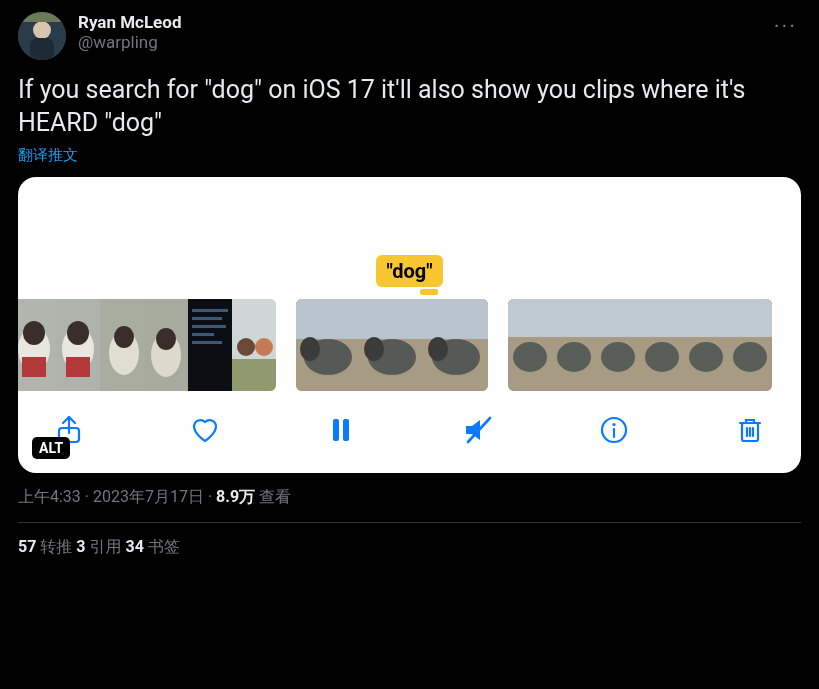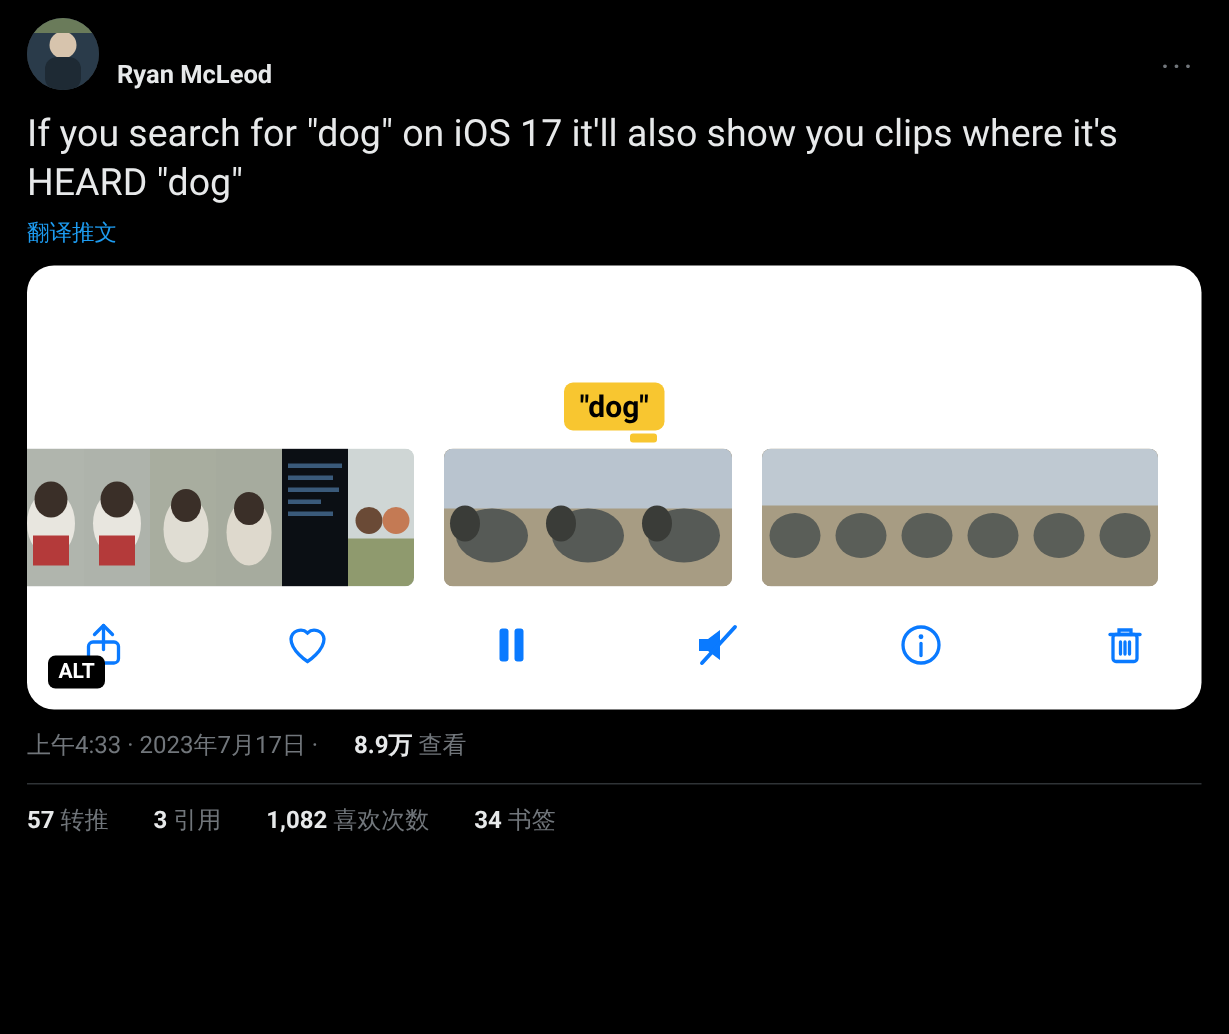--- a/index.html
+++ b/index.html
@@ -9,21 +9,21 @@
     color: #e7e9ea;
     width: 819px;
     height: 689px;
     overflow: hidden;
   }
   .tweet {
     padding: 12px 18px 10px 18px;
   }
   .header {
     display: flex;
-    align-items: flex-end;
+    align-items: flex-start;
     gap: 12px;
     margin-bottom: 14px;
   }
   .avatar {
     width: 48px; height: 48px;
     border-radius: 50%;
     background: #333;
     overflow: hidden;
     flex-shrink: 0;
   }
@@ -156,29 +156,29 @@
     padding: 3px 7px;
     border-radius: 5px;
     cursor: pointer;
     margin-top: 40px;
   }
   .meta-line {
     color: #71767b;
     font-size: 16px;
     margin-bottom: 14px;
   }
-  .meta-line b { color: #e7e9ea; font-weight: 700; margin-left: 20px; }
+  .meta-line b { color: #e7e9ea; font-weight: 700; }
   .divider {
     height: 1px;
     background: #2f3336;
     margin-bottom: 14px;
   }
   .stats {
     display: flex;
-    gap: 30px;
+    gap: 4px;
     font-size: 16px;
     color: #71767b;
   }
   .stats b { color: #e7e9ea; font-weight: 700; margin-right: 4px; }
   .stat { cursor: pointer; }
 
   
   .frame svg { width: 100%; height: 100%; display: block; }
 </style>
 </head>
@@ -190,20 +190,21 @@
     <div class="avatar">
       <svg viewBox="0 0 48 48">
         <rect width="48" height="48" fill="#2a3b4a"></rect>
         <circle cx="24" cy="18" r="9" fill="#d7c4ad"></circle>
         <rect x="12" y="26" width="24" height="22" rx="8" fill="#1e2a34"></rect>
         <rect x="0" y="0" width="48" height="10" fill="#6a7b5a"></rect>
       </svg>
     </div>
     <div class="user-col">
       <div class="display-name">Ryan McLeod</div>
+      <div class="handle">@warpling</div>
     </div>
     <div class="more">···</div>
   </div>
 
   <div class="tweet-text">If you search for "dog" on iOS 17 it'll also show you clips where it's HEARD "dog"</div>
   <div class="translate-link">翻译推文</div>
 
   <div class="media-card">
     <div class="media-upper">
       <div class="dog-label">"dog"</div>
@@ -383,17 +384,16 @@
 
   <div class="meta-line">
     <span>上午4:33</span><span> · </span><span>2023年7月17日</span><span> · </span><b>8.9万</b><span> 查看</span>
   </div>
 
   <div class="divider"></div>
 
   <div class="stats">
     <span class="stat"><b>57</b><span>转推</span></span>
     <span class="stat"><b>3</b><span>引用</span></span>
-    <span class="stat"><b>1,082</b><span>喜欢次数</span></span>
     <span class="stat"><b>34</b><span>书签</span></span>
   </div>
 
 </div>
 
 </body></html>

